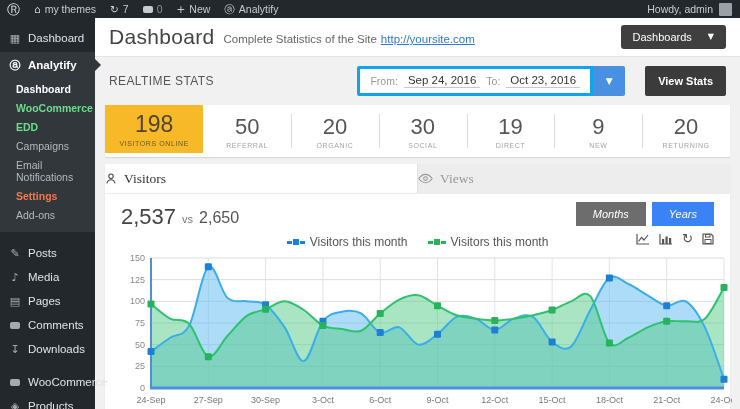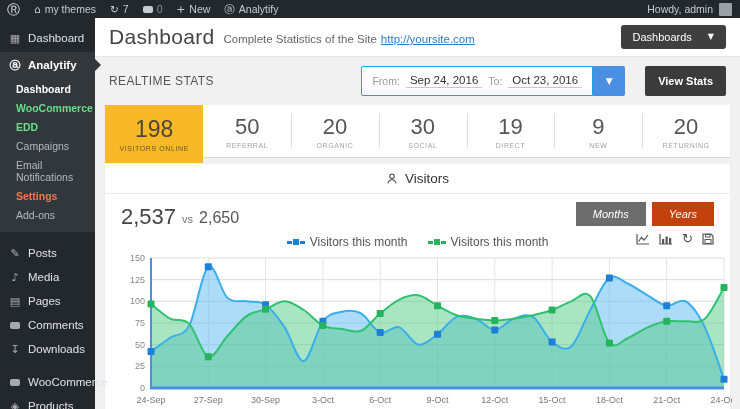--- a/index.html
+++ b/index.html
@@ -41,54 +41,54 @@
   .ph-title{font-size:21px;font-weight:300;color:#444;letter-spacing:.3px;}
   .ph-sub{font-size:11.5px;color:#666;margin-left:9px;margin-top:4px;}
   .ph-link{color:#2b7cd3;text-decoration:underline;margin-left:4px;cursor:pointer;text-align:center;}
   .dashboards-btn{margin-left:auto;background:#3f3f3f;color:#fff;font-size:11px;
     padding:6px 12px;border-radius:3px;display:flex;align-items:center;gap:16px;cursor:pointer;}
   .chev{font-size:8px;}
 
   .realtime-row{display:flex;align-items:center;padding:9px 14px 7px;}
   .rt-heading{font-size:12px;color:#555;letter-spacing:.4px;}
   .date-widget{margin-left:auto;display:flex;align-items:stretch;height:30px;}
-  .date-box{background:#fff;border:1px solid #0ea5e9;display:flex;align-items:center;
+  .date-box{background:#fff;border:3px solid #0ea5e9;display:flex;align-items:center;
     padding:0 10px;gap:6px;border-radius:2px 0 0 2px;}
   .date-label{font-size:10.5px;color:#999;}
   .date-value{font-size:11.5px;color:#333;border-bottom:1px solid #c9c9c9;padding:0 4px 1px;min-width:72px;cursor:text;}
   .blue-btn{width:32px;background:#4a90e2;color:#fff;display:flex;align-items:center;justify-content:center;
     border-radius:0 2px 2px 0;font-size:9px;cursor:pointer;}
   .view-stats{margin-left:20px;background:#3b3b3b;color:#fff;font-size:11px;font-weight:bold;
     padding:0 13px;display:flex;align-items:center;border-radius:2px;cursor:pointer;}
 
   .stats-strip{margin:2px 10px 0;background:#fff;box-shadow:0 1px 1px rgba(0,0,0,.1);
     display:flex;height:52px;position:relative;}
   .stat-cell{flex:1;display:flex;flex-direction:column;align-items:center;justify-content:center;position:relative;}
   .stat-cell + .stat-cell::before{content:'';position:absolute;left:0;top:9px;bottom:9px;width:1px;background:#ddd;}
-  .stat-cell.hl{flex:1.12;background:#f7b928;height:58px;z-index:2;}
+  .stat-cell.hl{flex:1.12;background:#f7b928;height:48px;z-index:2;}
   .stat-cell.hl + .stat-cell::before{display:none;}
   .stat-value{font-size:22px;font-weight:300;color:#555;}
   .hl .stat-value{font-size:23px;color:#4f4637;}
   .stat-label{font-size:7px;color:#a3a3a3;letter-spacing:.6px;margin-top:2px;}
   .hl .stat-label{color:#6b5b26;}
 
   .panel{margin:7px 10px 0;background:#fff;box-shadow:0 1px 1px rgba(0,0,0,.1);}
   .tabs{display:flex;height:30px;border-bottom:1px solid #ececec;}
-  .tab{flex:1;display:flex;align-items:center;justify-content:center;gap:7px;font-size:13.5px;cursor:pointer;}
+  .tab{flex:1;display:flex;align-items:center;justify-content:flex-start;gap:7px;font-size:13.5px;cursor:pointer;font-family:Liberation Serif, serif;}
   .tab.active{background:#fff;color:#333;}
   .tab.inactive{background:#ededed;color:#999;border-left:1px solid #e2e2e2;}
 
   .summary-row{display:flex;align-items:flex-end;padding:8px 16px 0;}
   .sum-current{font-size:22px;font-weight:300;color:#444;line-height:1;}
   .sum-vs{font-size:11px;color:#777;margin:0 6px 3px;}
   .sum-prev{font-size:16px;font-weight:300;color:#555;margin-bottom:1px;}
   .toggle-buttons{margin-left:auto;display:flex;gap:6px;margin-bottom:2px;font-style:italic;}
   .tbtn{font-size:11px;padding:6px 17px;cursor:pointer;}
   .tbtn.on{background:#6d6d6d;color:#fff;}
-  .tbtn.off{background:#c2410c;color:#fafafa;}
+  .tbtn.off{background:#3b82f6;color:#fafafa;}
 
   .legend-row{display:flex;align-items:center;justify-content:center;gap:20px;padding:7px 0 1px;position:relative;}
   .legend-item{display:flex;align-items:center;gap:5px;font-size:12px;color:#555;cursor:pointer;}
   .chip{position:relative;width:18px;height:9px;flex:none;}
   .chip .line{position:absolute;top:3px;left:0;right:0;height:3px;}
   .chip .sq{position:absolute;left:5px;top:0;width:8px;height:8px;border:1px solid #fff;}
   .chart-icons{position:absolute;right:16px;top:4px;display:flex;gap:9px;align-items:center;color:#555;}
   .cicon{cursor:pointer;display:flex;align-items:center;font-size:13px;line-height:1;}
 
   .chart-wrap{padding:2px 6px 2px;}
@@ -242,20 +242,27 @@
   </div>
 
   <div class="panel">
     <div class="tabs">
       <div class="tab active">
         <svg width="12" height="13" viewBox="0 0 16 16">
             <circle cx="8" cy="5" r="3" fill="none" stroke="#444" stroke-width="1.4"></circle>
             <path d="M2.5 14.5c1-3.4 3-4.8 5.5-4.8s4.5 1.4 5.5 4.8" fill="none" stroke="#444" stroke-width="1.4"></path>
           </svg>
         <span>Visitors</span>
+      </div>
+      <div class="tab inactive">
+        <svg width="15" height="11" viewBox="0 0 18 12">
+            <path d="M1 6c2.5-3.5 5-5 8-5s5.5 1.5 8 5c-2.5 3.5-5 5-8 5S3.5 9.5 1 6z" fill="none" stroke="#999" stroke-width="1.3"></path>
+            <circle cx="9" cy="6" r="2.2" fill="none" stroke="#999" stroke-width="1.3"></circle>
+          </svg>
+        <span>Views</span>
       </div>
     </div>
 
     <div class="summary-row">
       <span class="sum-current">2,537</span>
       <span class="sum-vs">vs</span>
       <span class="sum-prev">2,650</span>
       <div class="toggle-buttons">
         <div class="tbtn on">Months</div>
         <div class="tbtn off">Years</div>

